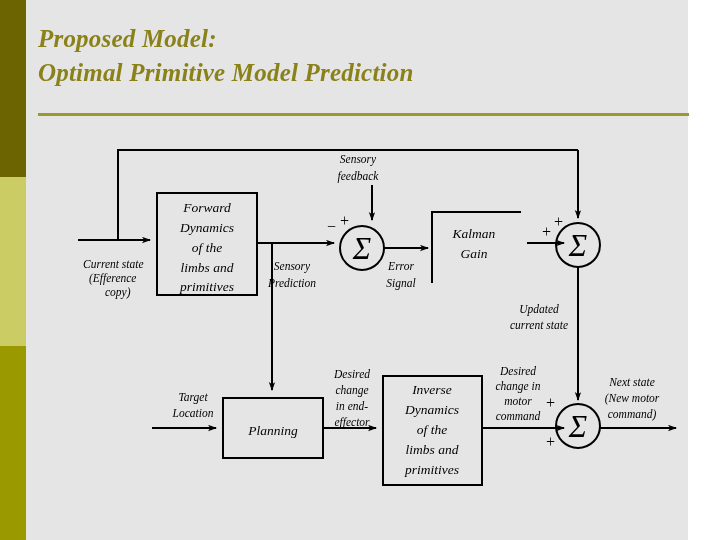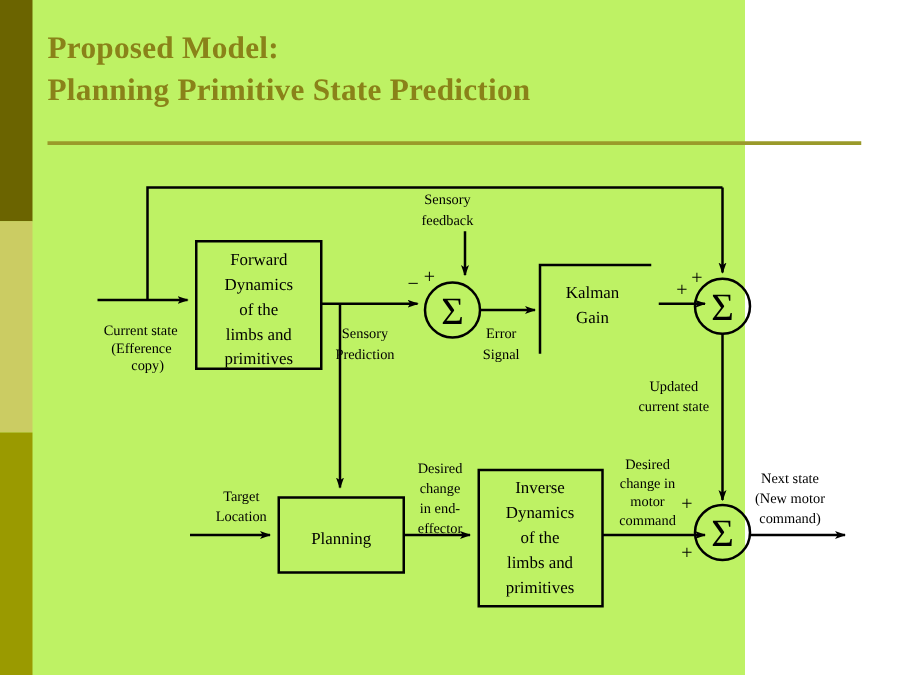--- a/index.html
+++ b/index.html
@@ -9,23 +9,24 @@
     background: #ffffff;
   }
   body {
     width: 720px;
     height: 540px;
     overflow: hidden;
     font-family: "Liberation Serif", serif;
   }
   #slide {
     position: relative;
-    width: 596px;
+    width: 688px;
     height: 540px;
-    background: #bef264;
+    background: #e5e5e5;
+    font-style: italic;
   }
 
   
   .sidebar-seg {
     position: absolute;
     left: 0;
     width: 26px;
   }
   #bar-top    { top: 0;    height: 177px; background: #6b6400; }
   #bar-mid    { top: 177px; height: 169px; background: #cbcc63; }
@@ -86,21 +87,21 @@
 <body>
 
 <div id="slide">
 
   <div id="bar-top" class="sidebar-seg"></div>
   <div id="bar-mid" class="sidebar-seg"></div>
   <div id="bar-bottom" class="sidebar-seg"></div>
 
   <div id="title-block">
     <div class="title-line">Proposed Model:</div>
-    <div class="title-line">Planning Primitive State Prediction</div>
+    <div class="title-line">Optimal Primitive Model Prediction</div>
   </div>
   <div id="title-rule"></div>
 
   <div id="diagram">
     <svg width="720" height="540" viewBox="0 0 720 540" xmlns="http://www.w3.org/2000/svg">
       <defs>
         <marker id="arrow" markerWidth="9" markerHeight="9" refX="8" refY="3.2" orient="auto" markerUnits="userSpaceOnUse">
           <path d="M0,0 L9,3.2 L0,6.4 L2.2,3.2 z" fill="#000"></path>
         </marker>
       </defs>

